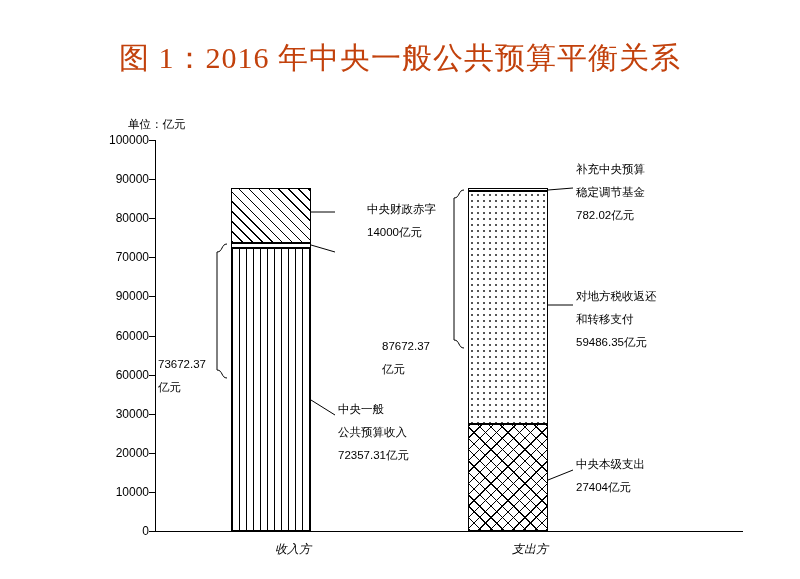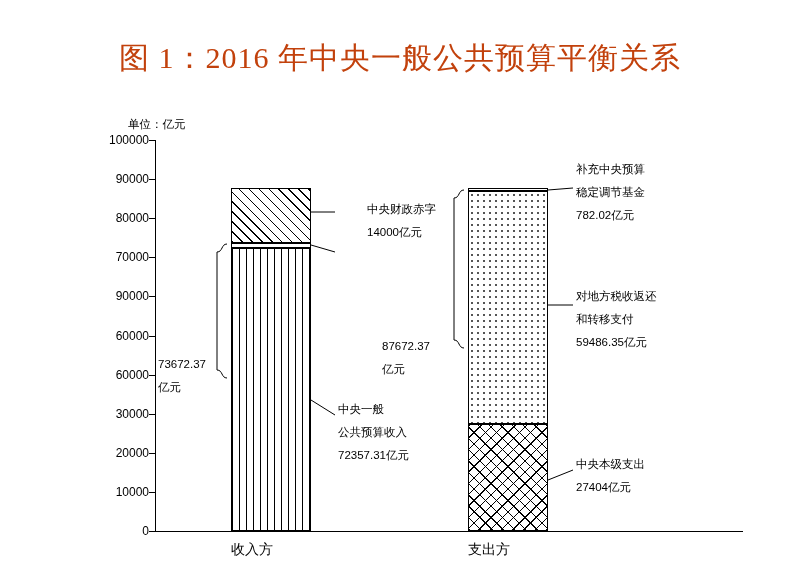--- a/index.html
+++ b/index.html
@@ -105,24 +105,25 @@
     background-color: #ffffff;
     background-image:
       repeating-linear-gradient(45deg, #000 0px, #000 1px, rgba(255,255,255,0) 1px, rgba(255,255,255,0) 8px),
       repeating-linear-gradient(-45deg, #000 0px, #000 1px, rgba(255,255,255,0) 1px, rgba(255,255,255,0) 8px);
   }
   .fill-plain {
     background: #ffffff;
   }
   .xlabel {
     position: absolute;
-    text-align: left;
-    font-size: 14px;
+    text-align: right;
+    font-size: 12px;
     font-family: "Liberation Serif", serif;
     white-space: nowrap;
+    font-style: italic;
   }
   .ann {
     position: absolute;
     font-size: 11.5px;
     line-height: 23px;
     font-family: "Liberation Sans", sans-serif;
     white-space: pre-line;
   }
   svg.overlay {
     position: absolute;

